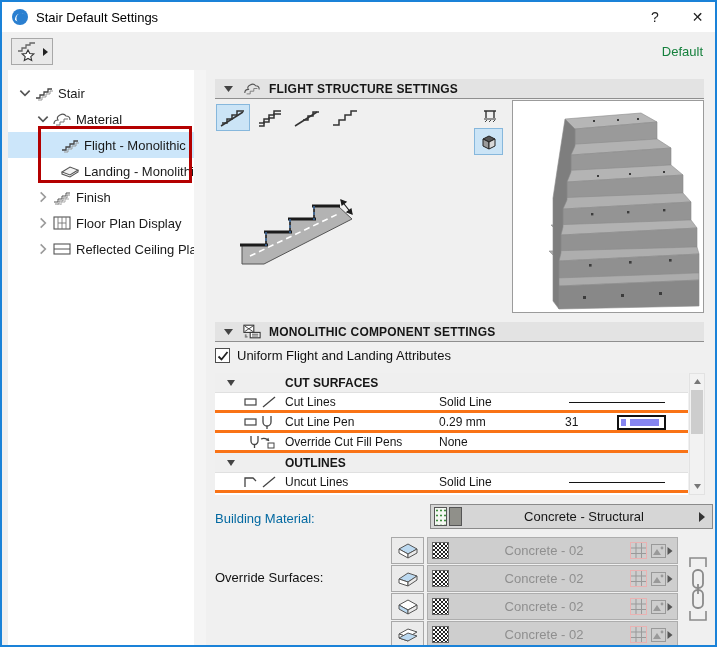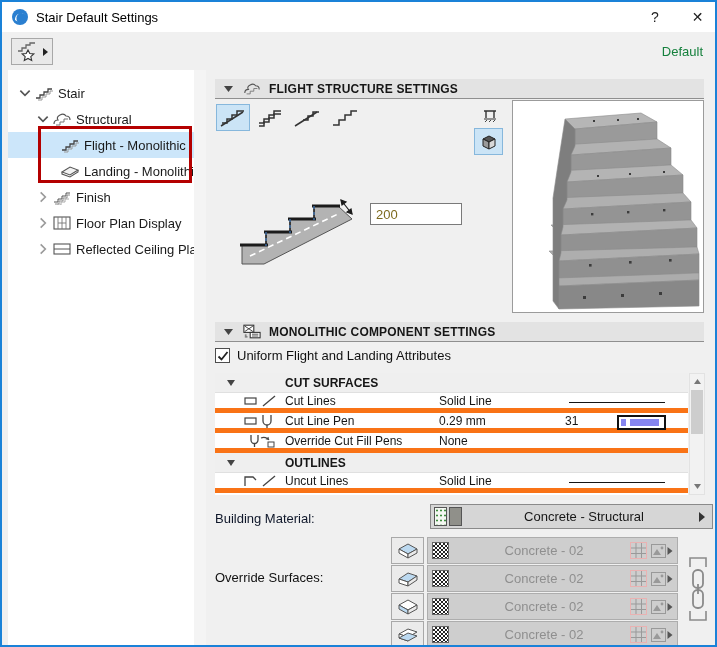--- a/index.html
+++ b/index.html
@@ -51,41 +51,41 @@
 
   .diagram { position:absolute; left:28px; top:118px; width:142px; height:88px; }
   .thickness-input { position:absolute; left:164px; top:133px; width:92px; height:22px; border:1px solid #7a7a7a; background:#fff; font-family:"Liberation Sans",sans-serif; font-size:13px; color:#7d6a1e; padding-left:5px; }
 
   .check-row { position:absolute; left:9px; top:278px; display:flex; align-items:flex-end; }
   .checkbox { width:15px; height:15px; background:#fff; border:1px solid #4d4d4d; display:flex; align-items:center; justify-content:center; }
   .check-label { margin-left:7px; font-size:13px; color:#111; }
 
   
   .table { position:absolute; left:9px; top:303px; width:473px; height:122px; background:#fff; font-size:12px; }
-  .grow { position:relative; height:20px; display:flex; align-items:center; border-bottom:5px solid #f97316; background:#fff; }
+  .grow { position:relative; height:20px; display:flex; align-items:center; border-bottom:3px solid #f97316; background:#fff; }
   .grow.ghead { background:#efefef; border-bottom:1px solid #e0e0e0; font-weight:bold; }
   .g-tri { position:absolute; left:12px; width:8px; height:6px; }
   .r-icon { position:absolute; left:28px; width:38px; height:16px; }
   .r-label { position:absolute; left:70px; color:#161616; }
   .g-label { position:absolute; left:70px; color:#161616; }
   .r-value { position:absolute; left:224px; color:#161616; }
   .r-pen { position:absolute; left:350px; color:#161616; }
   .line-sample { position:absolute; left:354px; top:9px; width:96px; border-top:1px solid #141414; }
   .pen-swatch { position:absolute; left:402px; top:2px; width:49px; height:15px; background:#fff; border:2px solid #111; }
   .pen-swatch i { position:absolute; top:2px; height:7px; background:#8585ef; }
   .pen-swatch .b1 { left:2px; width:5px; }
   .pen-swatch .b2 { left:11px; width:29px; }
 
   .vscroll { position:absolute; left:483px; top:303px; width:16px; height:122px; background:#f2f2f2; border:1px solid #e2e2e2; }
   .vs-arrow { position:absolute; left:0; width:14px; height:15px; display:flex; align-items:center; justify-content:center; }
   .vs-up { top:0; } .vs-down { bottom:0; }
   .vs-thumb { position:absolute; left:1px; top:16px; width:12px; height:44px; background:#cdcdcd; }
 
   
-  .bm-label { position:absolute; left:9px; top:441px; font-size:13px; color:#0f172a; }
+  .bm-label { position:absolute; left:9px; top:441px; font-size:13px; color:#0369a1; }
   .bm-dd { position:absolute; left:224px; top:434px; width:283px; height:25px; background:#d6d6d6; border:1px solid #8a8a8a; display:flex; align-items:center; }
   .sw { width:13px; height:19px; border:1px solid #555; margin-left:3px; }
   .sw-speckle { background:#f4f8f2; background-image:radial-gradient(#3f8d3f 0.8px, transparent 1px); background-size:4px 5px; }
   .sw-solid { background:#90908a; margin-left:2px; }
   .bm-text { margin-left:8px; font-size:13px; color:#161616; flex:1; }
   .dd-arrow { width:8px; height:10px; margin-right:6px; }
 
   
   .os-label { position:absolute; left:9px; top:500px; font-size:13px; color:#111; }
   .os-row { position:absolute; left:185px; height:27px; }
@@ -139,21 +139,21 @@
       <span class="tlabel">Stair</span>
     </div>
     <div class="trow ind1" style="top:36px">
       <svg class="chev" viewBox="0 0 12 12">
           <polyline points="2,4 6,8 10,4" fill="none" stroke="#555" stroke-width="1.4"></polyline>
         </svg>
       <svg class="ticon" viewBox="0 0 20 16">
         <path d="M2 13 q0 -4 4 -4 q-2 -3 2 -5 q4 -2 6 1 q4 0 4 4" fill="none" stroke="#555" stroke-width="1.2"></path>
         <path d="M4 14 h4 v-3 h4 v-3 h4" fill="none" stroke="#777" stroke-width="1"></path>
       </svg>
-      <span class="tlabel">Structural</span>
+      <span class="tlabel">Material</span>
     </div>
     <div class="trow ind2 sel" style="top:62px">
       <svg class="ticon" viewBox="0 0 20 16">
         <path d="M2 13 h4 v-3 h4 v-3 h4 v-3 h4" fill="none" stroke="#444" stroke-width="1.3"></path>
         <path d="M4 15 h4 v-3 h4 v-3 h4 v-3 h3" fill="none" stroke="#999" stroke-width="1"></path>
       </svg>
       <span class="tlabel">Flight - Monolithic</span>
     </div>
     <div class="trow ind2" style="top:88px">
       <svg class="ticon" viewBox="0 0 20 16">
@@ -305,21 +305,20 @@
       <path d="M16 68 L104 26" stroke="#fff" stroke-width="1.6" stroke-dasharray="6 4"></path>
       <g stroke="#4a90e2" stroke-width="1" stroke-dasharray="3 3">
         <path d="M32 44 v14 M56 31 v14 M80 18 v14"></path>
       </g>
       <g stroke="#1b1b1b" stroke-width="1.2">
         <path d="M107 12 L118 26"></path>
         <polygon points="107,12 112,14 108,17" fill="#1b1b1b"></polygon>
         <polygon points="118,26 113,24 117,21" fill="#1b1b1b"></polygon>
       </g>
     </svg>
-    <input class="thickness-input" value="200" style="">
 
     <div class="sect" style="top:252px">
       <svg class="tri" viewBox="0 0 9 6">
           <polygon points="0,0 9,0 4.5,6" fill="#444"></polygon>
         </svg>
       <svg class="sicon" viewBox="0 0 20 16">
         <rect x="1" y="1" width="11" height="8" fill="#fff" stroke="#333" stroke-width="1.2"></rect>
         <path d="M2 2 L11 8 M11 2 L2 8" stroke="#333" stroke-width="1"></path>
         <rect x="8" y="9" width="11" height="6" fill="#fff" stroke="#333" stroke-width="1.2"></rect>
         <path d="M10 11 h7 M10 13 h7" stroke="#333" stroke-width="0.9"></path>

